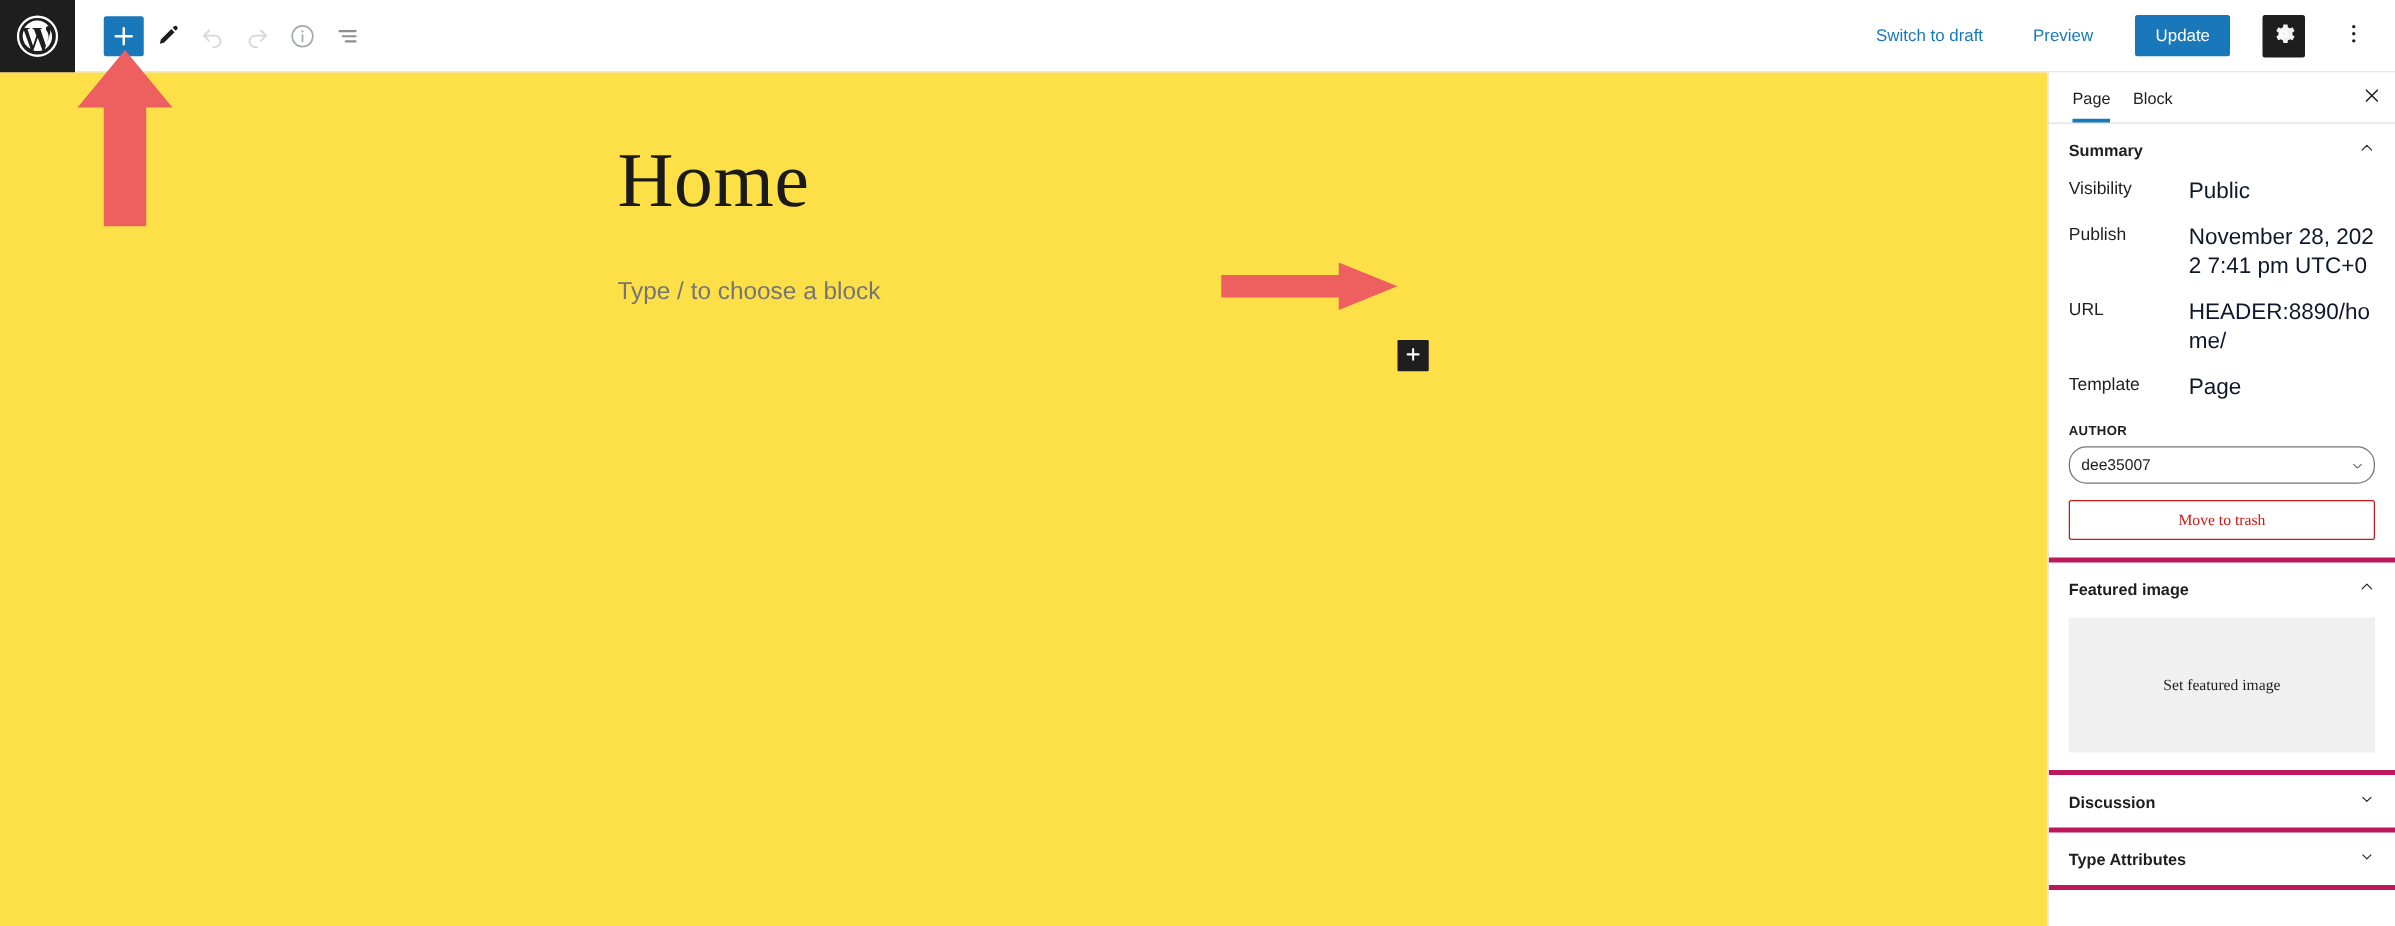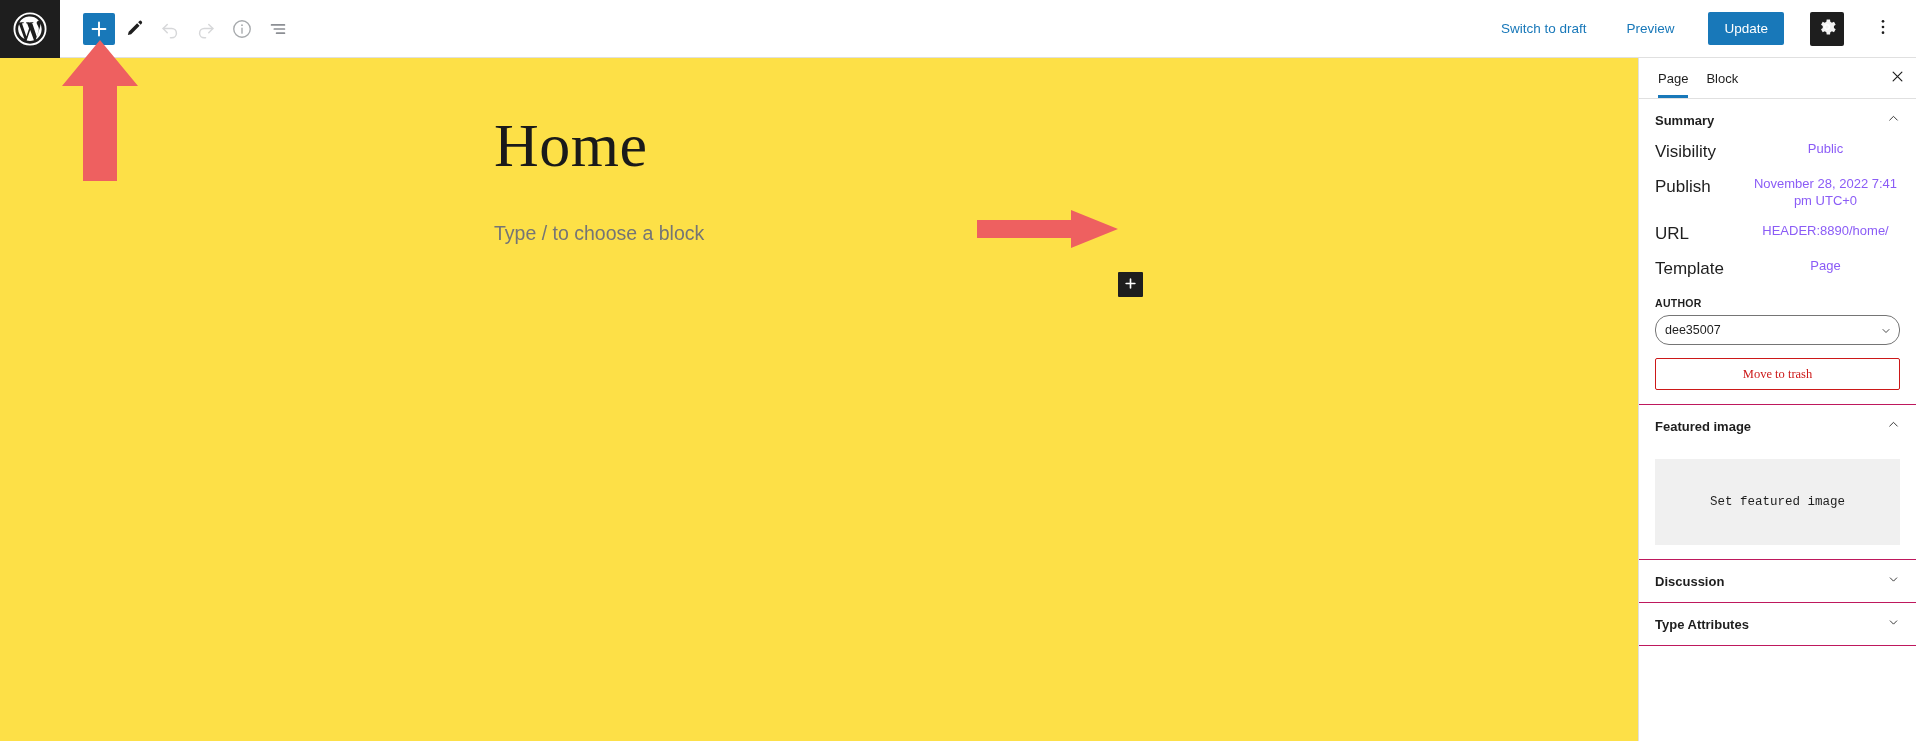--- a/index.html
+++ b/index.html
@@ -111,35 +111,35 @@
   .sb-tab.active::after {
     content: ""; position: absolute; left: 9px; right: 9px; bottom: -1px;
     height: 3px; background: #1878b9;
   }
   .sb-close {
     margin-left: auto; width: 30px; height: 30px; background: none; border: none;
     display: flex; align-items: center; justify-content: center; cursor: pointer;
   }
   .sb-close svg { width: 15px; height: 15px; stroke: #1e1e1e; }
 
-  .panel { border-bottom: 1px solid #be185d; }
+  .panel { border-bottom: 4px solid #be185d; }
   .panel-header {
     display: flex; align-items: center; justify-content: space-between;
     padding: 13px 16px; cursor: pointer; background: none; border: none; width: 100%;
     font-family: "Liberation Sans", sans-serif;
   }
   .panel-title { font-size: 13px; font-weight: 600; color: #1e1e1e; }
   .chev { width: 13px; height: 13px; stroke: #1e1e1e; stroke-width: 1.6; fill: none; }
   .panel-body { padding: 0 16px 14px; }
 
   .kv-row { display: flex; align-items: flex-start; margin-bottom: 14px; }
-  .kv-key { width: 96px; flex: 0 0 96px; font-size: 17px; color: #1e1e1e; padding-top: 1px; }
+  .kv-key { width: 96px; flex: 0 0 96px; font-size: 14px; color: #1e1e1e; padding-top: 1px; }
   .kv-val {
-    flex: 1 1 auto; font-size: 13px; color: #8b5cf6; background: none; border: none;
-    text-align: center; cursor: pointer; padding: 0; line-height: 1.28;
+    flex: 1 1 auto; font-size: 18px; color: #0f172a; background: none; border: none;
+    text-align: left; cursor: pointer; padding: 0; line-height: 1.28;
     font-family: "Liberation Sans", sans-serif; word-break: break-all;
   }
 
   .field-label {
     display: block; font-size: 10.5px; font-weight: 600; color: #1e1e1e;
     text-transform: uppercase; letter-spacing: .3px; margin: 18px 0 6px;
   }
   .select-wrap { position: relative; }
   .select-box {
     width: 100%; height: 30px; border: 1px solid #757575; border-radius: 14px;
@@ -151,24 +151,24 @@
     position: absolute; right: 8px; top: 10px; width: 12px; height: 12px;
     stroke: #1e1e1e; stroke-width: 1.6; fill: none; pointer-events: none;
   }
   .trash-btn {
     width: 100%; margin-top: 13px; height: 32px;
     border: 1px solid #cc1818; border-radius: 2px; background: #fff;
     color: #cc1818; font-size: 12.5px; cursor: pointer;
     font-family: Liberation Serif, serif;
   }
   .featured-drop {
-    width: 100%; height: 86px; background: #f0f0f0;
+    width: 100%; height: 108px; background: #f0f0f0;
     display: flex; align-items: center; justify-content: center;
     font-size: 12.5px; color: #1e1e1e; cursor: pointer; border: none;
-    font-family: Liberation Mono, monospace; margin-top: 12px;
+    font-family: Liberation Serif, serif; margin-top: 2px;
   }
 </style>
 </head>
 <body>
 
 <div class="app">
 
   <div class="topbar">
 
     <div class="wp-logo-box">

